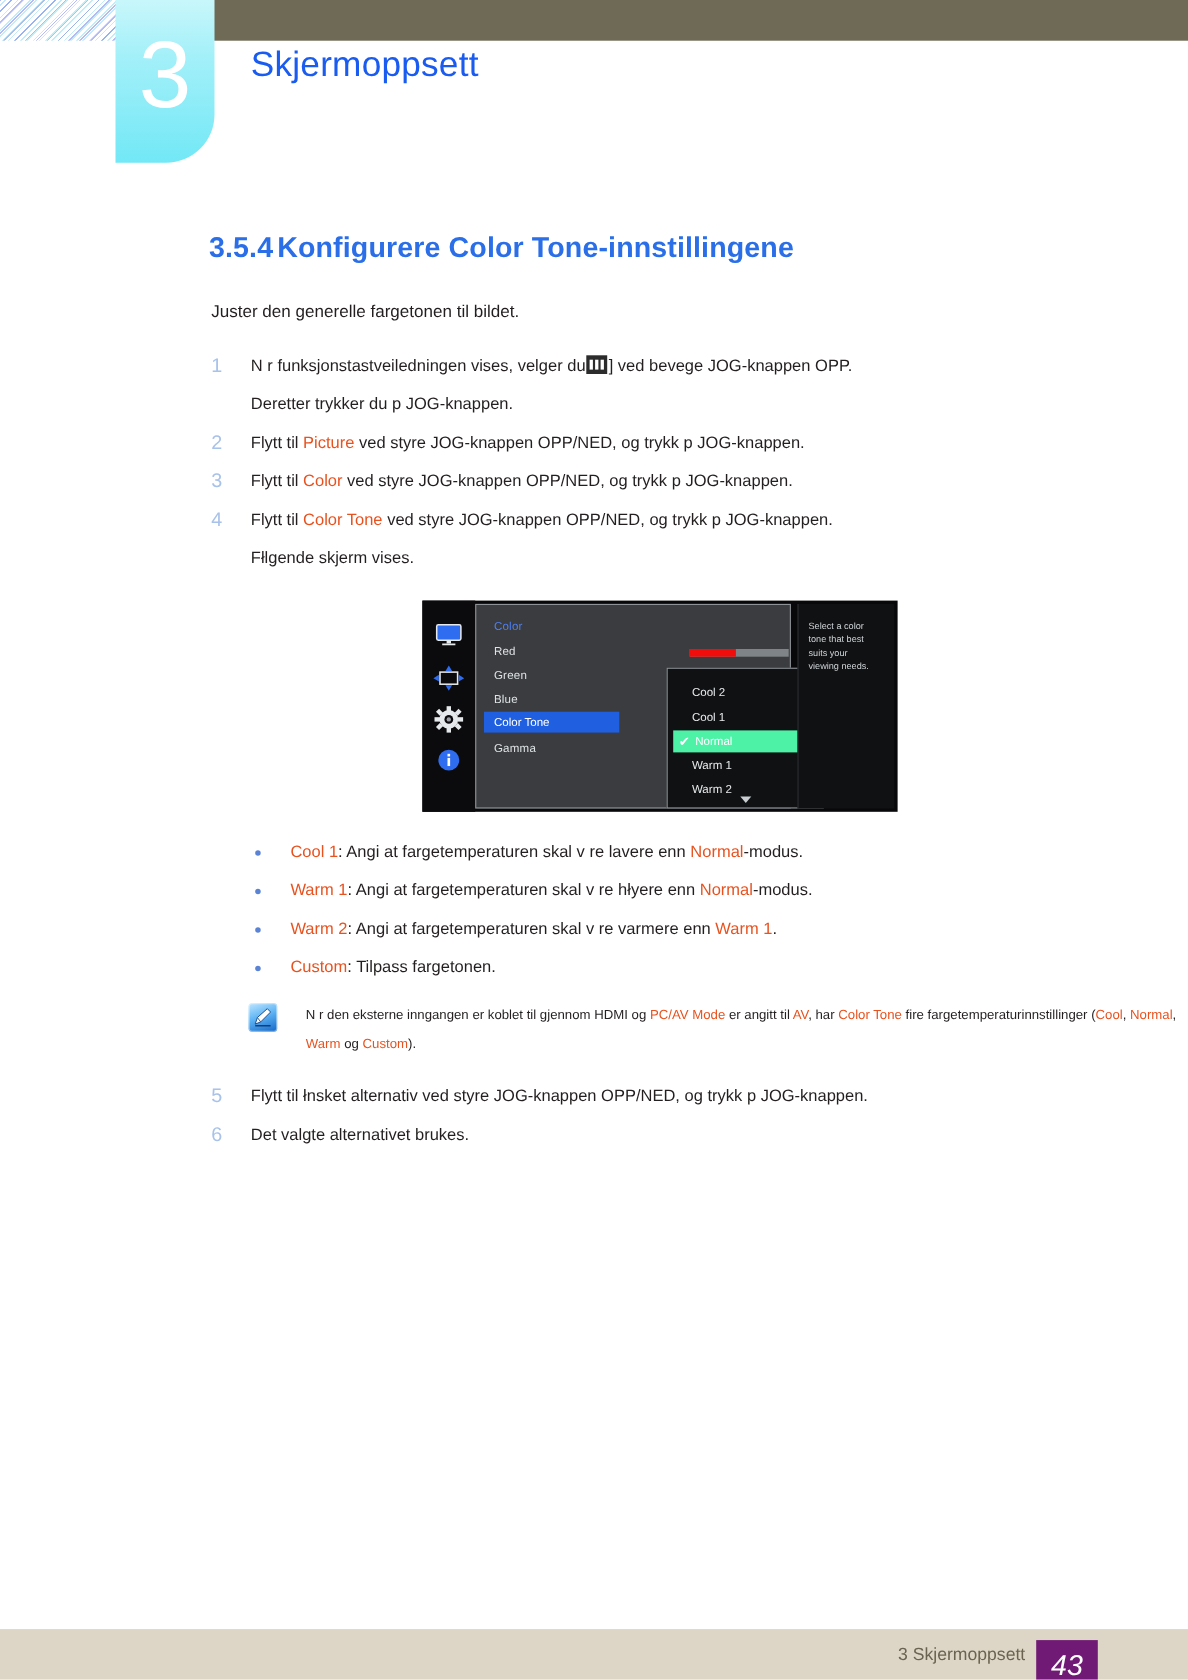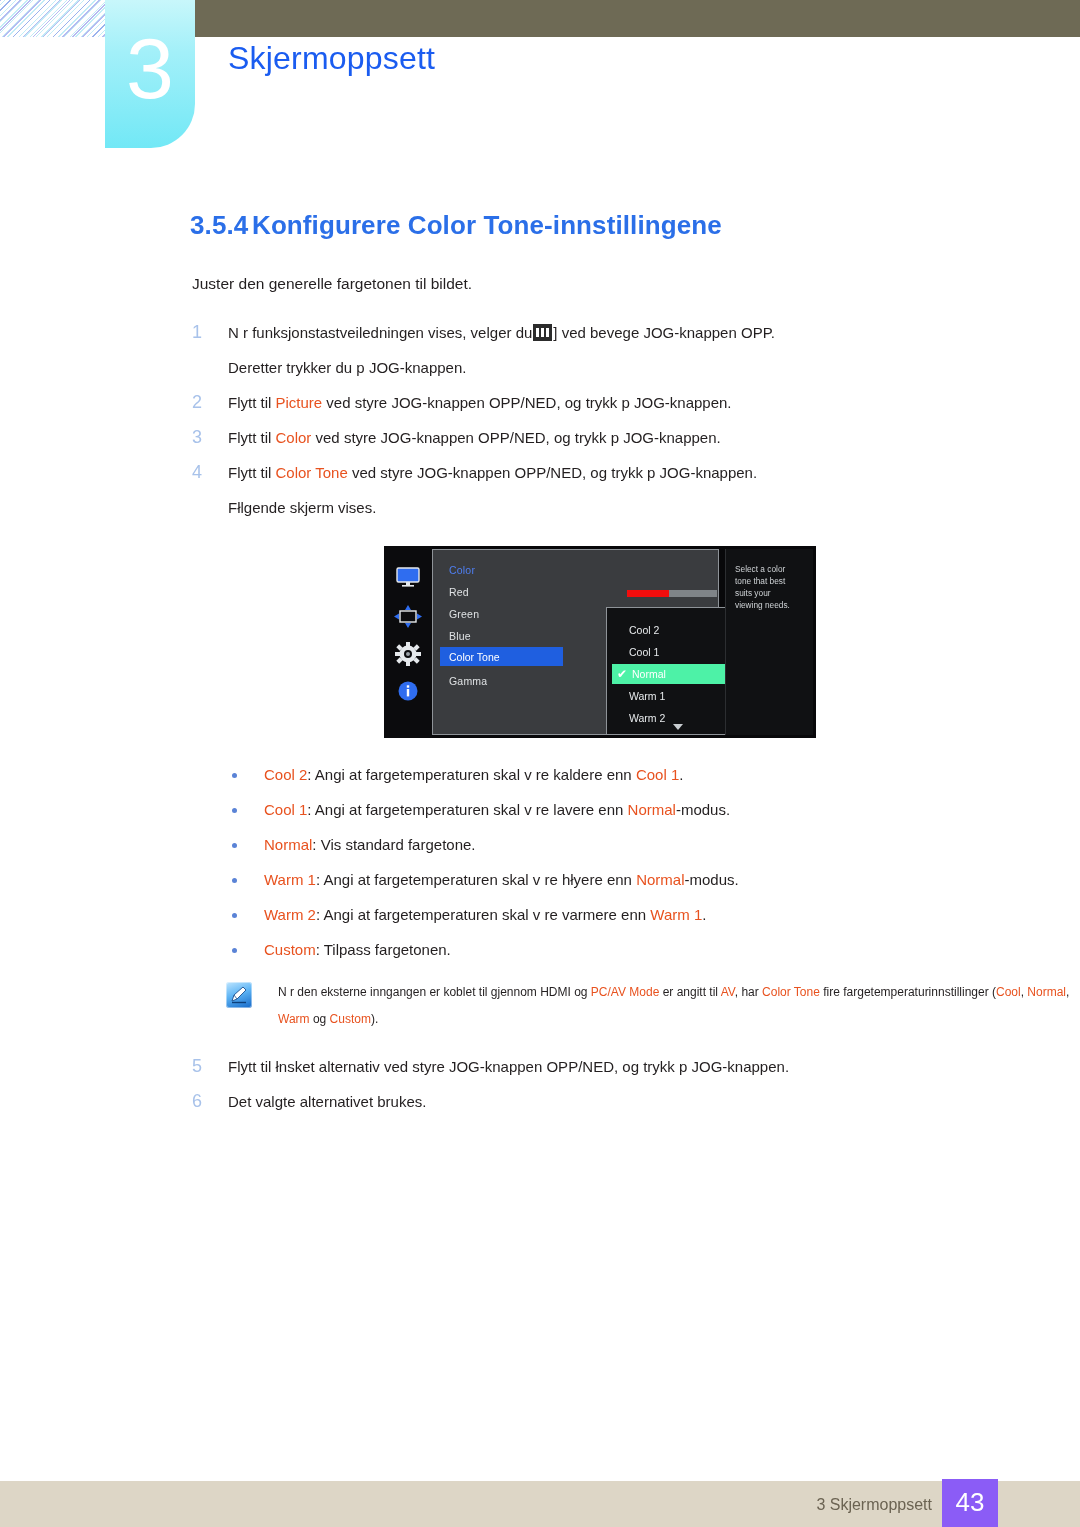--- a/index.html
+++ b/index.html
@@ -323,26 +323,27 @@
   }
   .footer-text {
     position: absolute;
     right: 148px; bottom: 13px;
     font-size: 16px;
     color: #6b6352;
   }
   .footer-page {
     position: absolute;
     right: 82px; bottom: 0;
-    width: 56px; height: 48px;
-    background: #8b5cf6;
+    width: 56px; height: 36px;
+    background: #701a75;
     color: #ffffff;
     font-size: 26px;
     text-align: center;
     line-height: 46px;
+    font-style: italic;
   }
 </style>
 </head>
 <body>
 
 <div class="page-header">
   <div class="hatch"></div>
   <div class="olive-bar"></div>
   <div class="chapter-badge">
     <div class="chapter-num">3</div>
@@ -458,27 +459,21 @@
       </div>
 
       <div class="osd-tip">
         <p>Select a color tone that best suits your viewing needs.</p>
       </div>
     </div>
   </div>
 
   <div class="bullets">
     <div class="bullet">
-      <span class="kw">Cool 2</span><span>: Angi at fargetemperaturen skal v re kaldere enn </span><span class="kw">Cool 1</span><span>.</span>
-    </div>
-    <div class="bullet">
       <span class="kw">Cool 1</span><span>: Angi at fargetemperaturen skal v re lavere enn </span><span class="kw">Normal</span><span>-modus.</span>
-    </div>
-    <div class="bullet">
-      <span class="kw">Normal</span><span>: Vis standard fargetone.</span><span class="kw"></span><span></span>
     </div>
     <div class="bullet">
       <span class="kw">Warm 1</span><span>: Angi at fargetemperaturen skal v re hłyere enn </span><span class="kw">Normal</span><span>-modus.</span>
     </div>
     <div class="bullet">
       <span class="kw">Warm 2</span><span>: Angi at fargetemperaturen skal v re varmere enn </span><span class="kw">Warm 1</span><span>.</span>
     </div>
     <div class="bullet">
       <span class="kw">Custom</span><span>: Tilpass fargetonen.</span><span class="kw"></span><span></span>
     </div>

